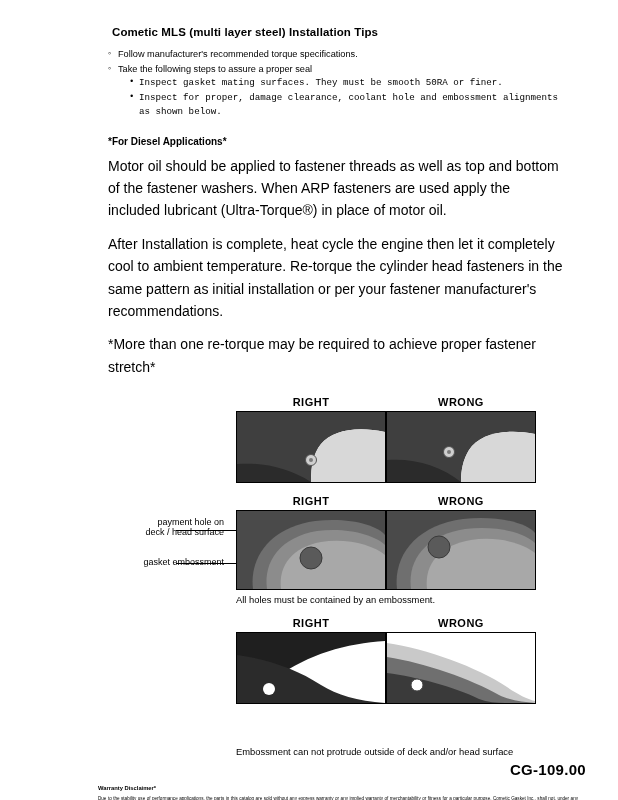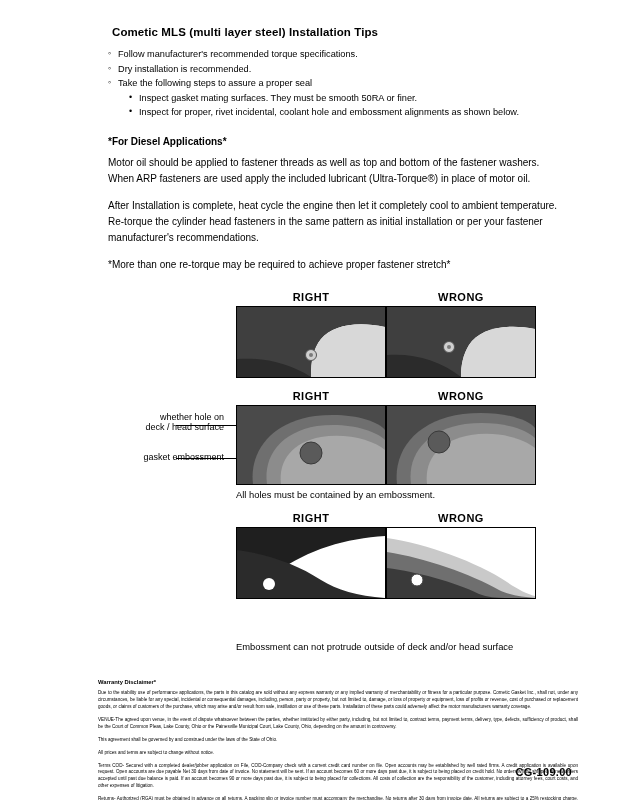--- a/index.html
+++ b/index.html
@@ -45,39 +45,40 @@
     left: 0;
     top: -1px;
     font-size: 9px;
   }
   .subbullets {
     margin: 0 0 0 11px;
     padding: 0;
     list-style: none;
     font-size: 9.2px;
     line-height: 1.58;
+    font-family: Liberation Mono, monospace;
   }
   .subbullets > li {
     position: relative;
     padding-left: 10px;
   }
   .subbullets > li::before {
     content: "\2022";
     position: absolute;
     left: 0;
     top: -1px;
     font-size: 9px;
   }
   h2.diesel {
     font-size: 10px;
     font-weight: bold;
     margin: 16px 0 8px 62px;
   }
   .para {
-    font-size: 10px;
+    font-size: 14px;
     line-height: 1.6;
     margin: 0 0 11px 62px;
     max-width: 460px;
   }
   .para.last { margin-bottom: 0; }
 
   
   .figs {
     margin-top: 18px;
     position: relative;
@@ -138,42 +139,41 @@
     margin-bottom: 5px;
   }
   .warranty-p {
     font-size: 4.6px;
     line-height: 1.5;
     margin: 0 0 6px 0;
     text-align: justify;
   }
   .docnum {
     position: absolute;
-    right: 46px;
+    right: 32px;
     bottom: 22px;
-    font-size: 11px;
+    font-size: 15px;
     font-weight: bold;
     letter-spacing: 0.3px;
   }
 </style>
 </head>
 <body>
 
 <div class="page">
 
   <h1 class="title">Cometic MLS (multi layer steel) Installation Tips</h1>
 
   <ul class="bullets">
     <li>Follow manufacturer's recommended torque specifications.</li>
-    <li>Dry installation is recommended.</li>
     <li>
       <span>Take the following steps to assure a proper seal</span>
       <ul class="subbullets">
         <li>Inspect gasket mating surfaces.  They must be smooth 50RA or finer.</li>
-        <li>Inspect for proper, rivet incidental, coolant hole and embossment alignments as shown below.</li>
+        <li>Inspect for proper, damage clearance, coolant hole and embossment alignments as shown below.</li>
       </ul>
     </li>
   </ul>
 
   <h2 class="diesel">*For Diesel Applications*</h2>
   <p class="para">Motor oil should be applied to fastener threads as well as top and bottom of the fastener washers. When ARP fasteners are used apply the included lubricant (Ultra-Torque®) in place of motor oil.</p>
   <p class="para">After Installation is complete, heat cycle the engine then let it completely cool to ambient temperature. Re-torque the cylinder head fasteners in the same pattern as initial installation or per your fastener manufacturer's recommendations.</p>
   <p class="para last">*More than one re-torque may be required to achieve proper fastener stretch*</p>
 
   <div class="figs">
@@ -204,21 +204,21 @@
             <circle cx="62" cy="40" r="2" fill="#7a7a7a"></circle>
           </svg>
         </div>
       </div>
     </div>
 
     <div style="position:relative;margin-top:12px;">
 
       <div class="callouts" style="top:22px;">
         <div style="position:absolute;right:12px;top:0;">
-          <div>whether hole on</div>
+          <div>payment hole on</div>
           <div>deck / head surface</div>
         </div>
         <div class="callout-line" style="right:0;top:13px;width:60px;"></div>
         <div style="position:absolute;right:12px;top:40px;">
           <div>gasket embossment</div>
         </div>
         <div class="callout-line" style="right:0;top:46px;width:60px;"></div>
       </div>
 
       <div class="figrow">

